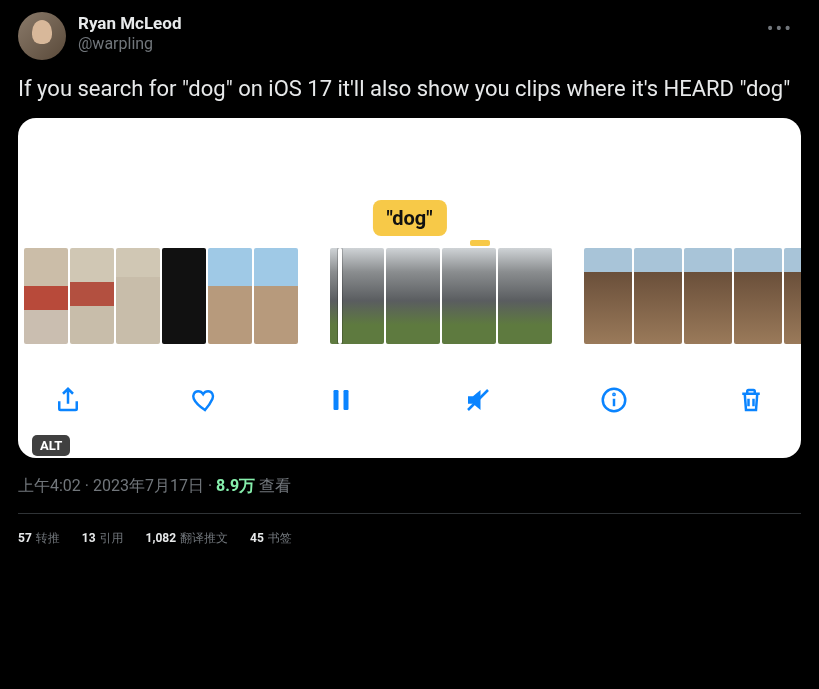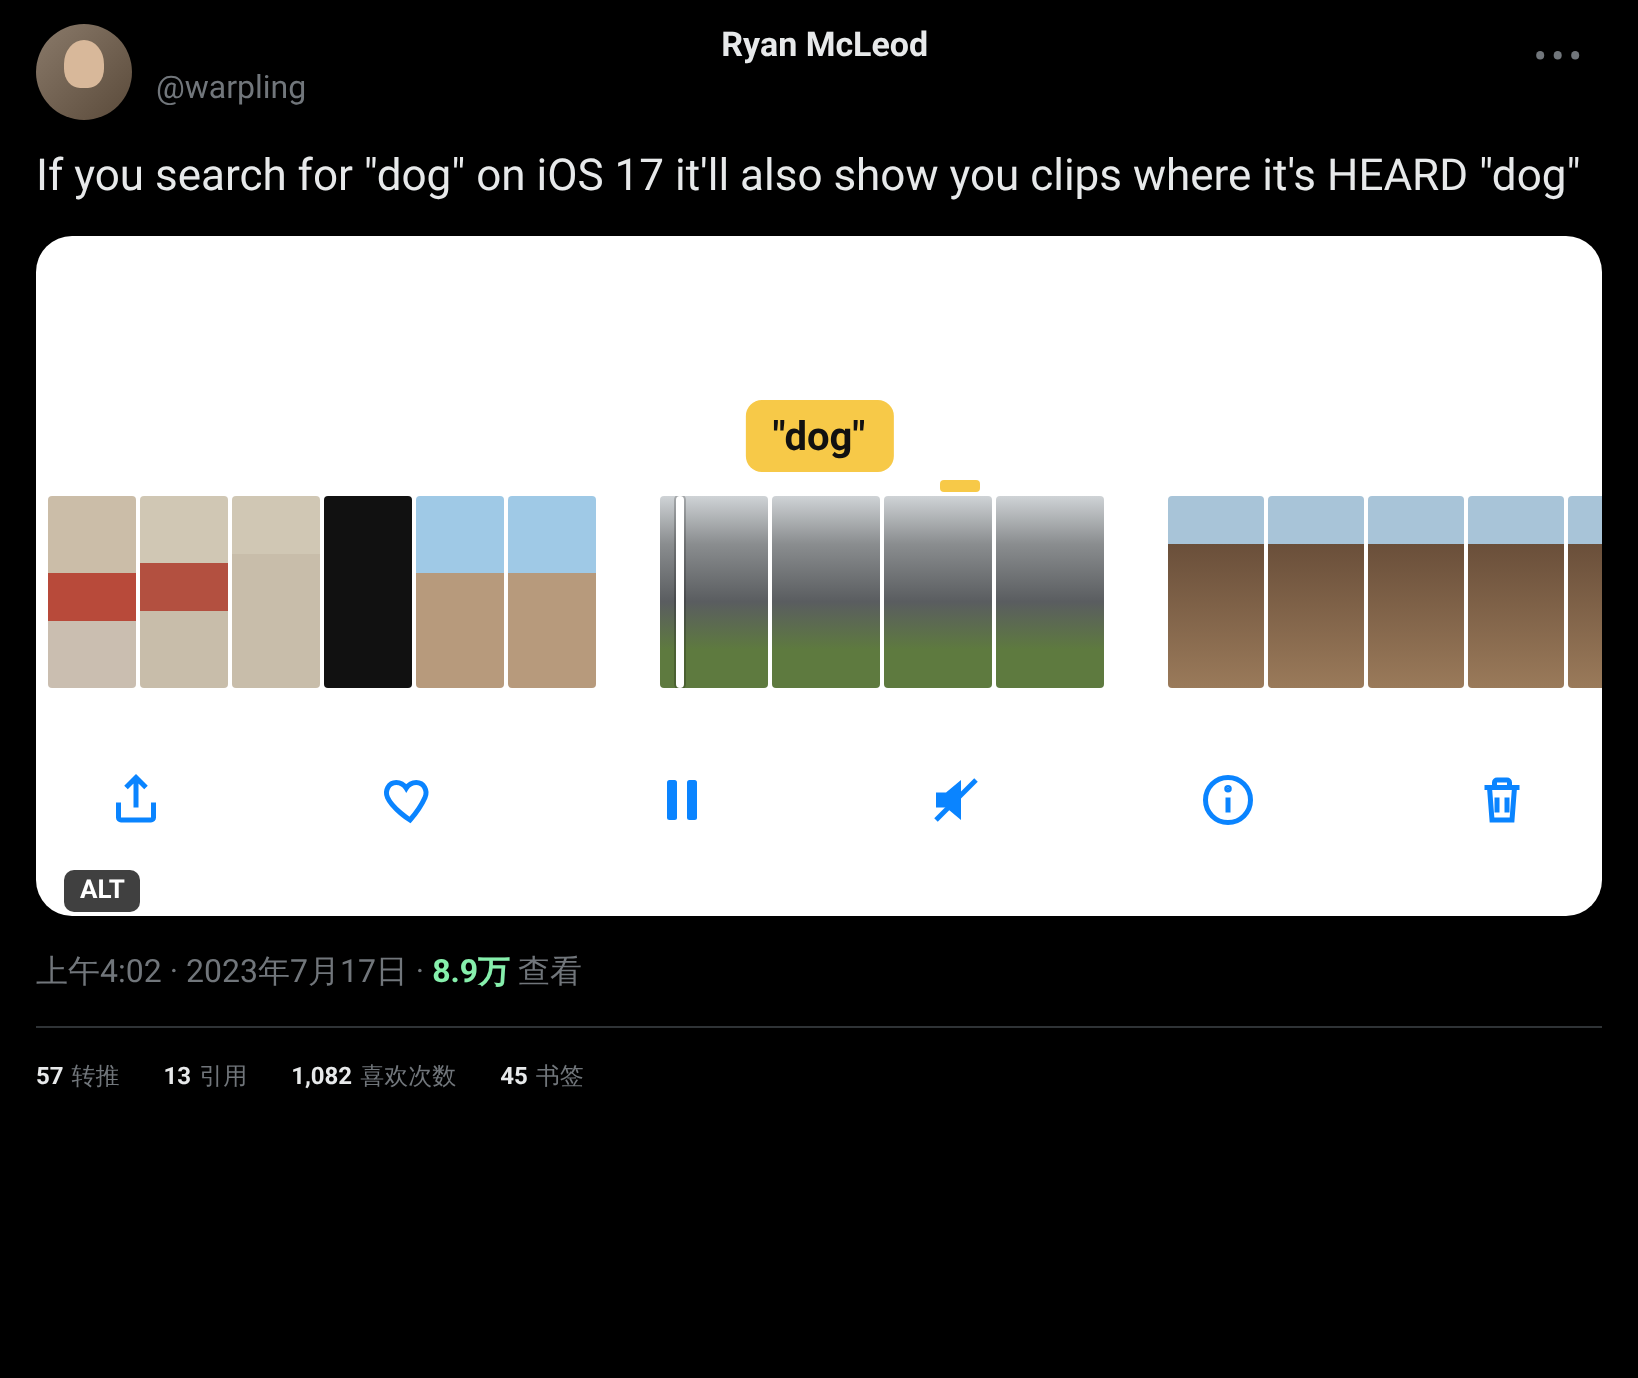--- a/index.html
+++ b/index.html
@@ -30,21 +30,21 @@
   }
   .avatar::after {
     content: "";
     position: absolute;
     left: 14px; top: 8px;
     width: 20px; height: 24px;
     background: #d8b89a;
     border-radius: 50% 50% 40% 40%;
   }
   .names { flex: 1; line-height: 1.3; }
-  .display-name { font-weight: 700; font-size: 17px; color: #e7e9ea; text-align: center; }
+  .display-name { font-weight: 700; font-size: 17px; color: #e7e9ea; }
   .handle { color: #71767b; font-size: 16px; }
   .more-btn {
     color: #71767b;
     font-size: 20px;
     letter-spacing: 2px;
     padding: 4px 8px;
     cursor: pointer;
   }
   .body-text {
     margin-top: 14px;
@@ -262,17 +262,17 @@
 
   <div class="meta-line">
     <span>上午4:02</span><span> · </span><span>2023年7月17日</span><span> · </span><span class="views-count">8.9万</span><span> 查看</span>
   </div>
 
   <div class="divider"></div>
 
   <div class="stats">
     <div><span class="count">57</span><span>转推</span></div>
     <div><span class="count">13</span><span>引用</span></div>
-    <div><span class="count">1,082</span><span>喜欢次数</span></div>
+    <div><span class="count">1,082</span><span>翻译推文</span></div>
     <div><span class="count">45</span><span>书签</span></div>
   </div>
 
 </div>
 
 </body></html>

